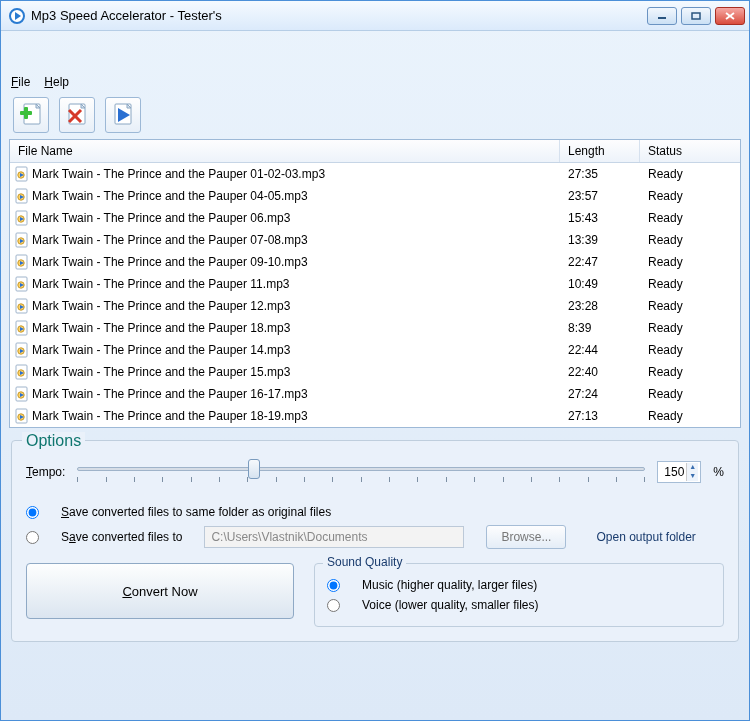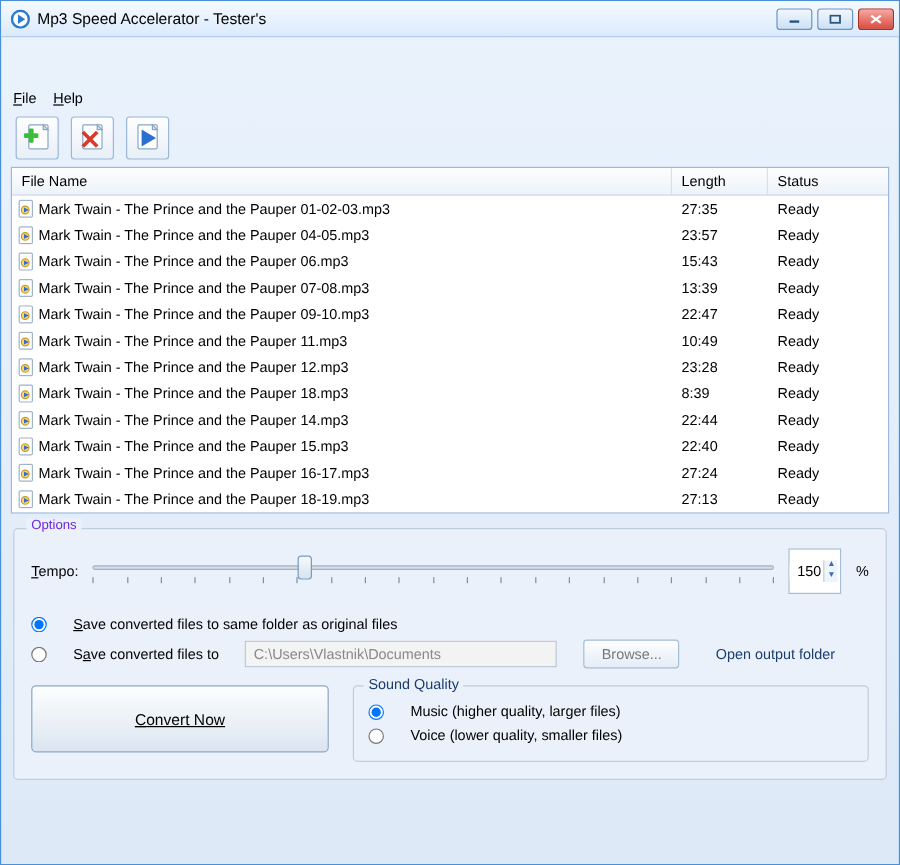--- a/index.html
+++ b/index.html
@@ -96,65 +96,65 @@
     border-radius: 4px;
     padding: 10px 14px 14px 14px;
     position: relative;
     background: #eaf1fa;
   }
   .group-label {
     position: absolute;
     top: -9px; left: 10px;
     background: #eaf1fa;
     padding: 0 4px;
-    color:#6d28d9;
-    font-size:11px;
+    color:#0f766e;
+    font-size:16px;
   }
   .tempo-row { display:flex; align-items:center; gap:12px; margin-bottom:18px; margin-top:6px;}
   .tempo-label { color:#000; }
   .slider-wrap { flex:1; position:relative; height:30px; }
   .slider-track {
     position:absolute; top:10px; left:0; right:0; height:4px;
     background:#d6dde6; border:1px solid #9fb3c9; border-radius:2px;
   }
   .slider-thumb {
     position:absolute; top:2px; width:12px; height:20px; left:30%;
     background:linear-gradient(#f6f9fc,#d6e3f0);
     border:1px solid #7a9bbe; border-radius:3px;
   }
   .slider-ticks {
     position:absolute; top:20px; left:0; right:0; height:6px;
     display:flex; justify-content:space-between;
   }
   .slider-ticks i { width:1px; height:5px; background:#7c8fa3; display:block;}
   .spin {
-    width:44px; height:38px;
+    width:44px; height:22px;
     border:1px solid #a6bdd6; background:#fff;
     display:flex; align-items:center;
   }
   .spin input { border:0; width:28px; font-size:12px; text-align:right; padding:0 2px;}
   .spin .arrows { display:flex; flex-direction:column; }
   .spin .arrows div { width:12px; height:9px; border-left:1px solid #ccc; font-size:7px; text-align:center; line-height:8px; color:#3a6fb0; background:#eef4fb; cursor:default;}
   .radio-row { display:flex; align-items:center; gap:22px; margin:6px 0; color:#000;}
   .radio-row input[type=radio] { margin:0;}
   .save-row input[type=text] {
     width:260px; height:22px; border:1px solid #bcc9d8; background:#f3f3f3; color:#888; padding:0 6px; font-size:12px;
   }
   .browse-btn {
     height:24px; padding:0 14px; border:1px solid #a6bdd6; background:linear-gradient(#fdfdfe,#e4edf7);
     color:#777; border-radius:3px; font-size:12px;
   }
   .open-folder { color:#1a3c6e; margin-left:8px;text-align:center;}
   .bottom-row { display:flex; gap:20px; margin-top:14px; align-items:flex-start;}
   .convert-btn {
-    width:248px; height:56px;
+    width:268px; height:56px;
     border:1px solid #8fa9c5; border-radius:4px;
     background:linear-gradient(#fdfefe,#dbe5f0);
     font-size:13px; color:#000;
-    display:flex; align-items:center; justify-content:center;text-decoration:underline;
+    display:flex; align-items:center; justify-content:center;
   }
   .sound-group {
     border:1px solid #bfcedd; border-radius:4px; padding:8px 12px 8px 12px;
     position:relative; flex:1; margin-left:auto;
   }
   .sound-group .sg-label {
     position:absolute; top:-9px; left:8px; background:#eaf1fa; padding:0 4px; color:#1a3c6e; font-size:12px;
   }
   .u { text-decoration: underline; text-underline-offset: 1px;}
 </style>

